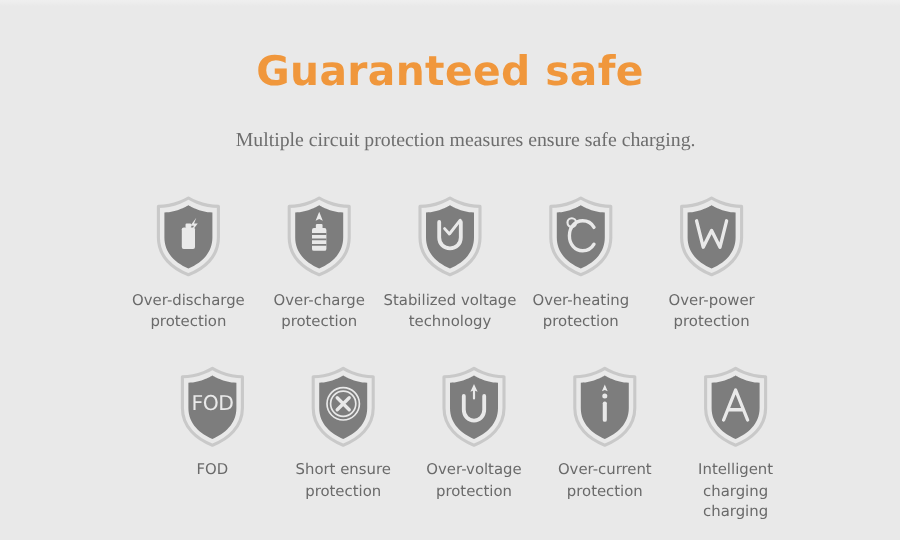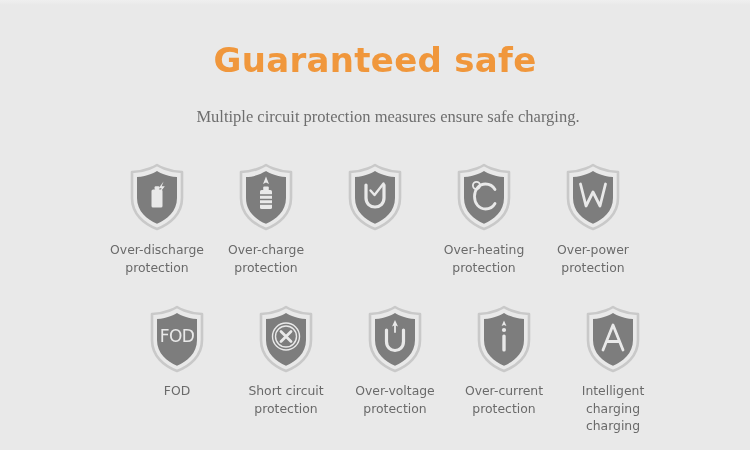--- a/index.html
+++ b/index.html
@@ -132,20 +132,24 @@
       <div class="shield-wrap">
         <svg viewBox="0 0 62 70" aria-hidden="true">
           <path d="M31 3 C31 3 20 10 6 10 L6 36 C6 52 18 62 31 67 C44 62 56 52 56 36 L56 10 C42 10 31 3 31 3 Z" fill="none" stroke="#c9c9c9" stroke-width="2.6" stroke-linejoin="round"></path>
           <path d="M31 9 C31 9 21.5 15 11 15 L11 36 C11 49.5 21 57.5 31 61.8 C41 57.5 51 49.5 51 36 L51 15 C40.5 15 31 9 31 9 Z" fill="#7d7d7d"></path>
 
           <path d="M22 23 L22 36 C22 41.5 26 45 31 45 C36 45 40 41.5 40 36 L40 23" fill="none" stroke="#e9e9e9" stroke-width="3.2" stroke-linecap="round"></path>
 
           <path d="M26.5 28.5 L30.5 33 L39.5 21.5" fill="none" stroke="#e9e9e9" stroke-width="2.4" stroke-linecap="round" stroke-linejoin="round"></path>
         </svg>
       </div>
+      <div class="feature-label">
+        <span>Stabilized voltage</span><br>
+        <span>technology</span>
+      </div>
     </div>
 
     <div class="feature">
       <div class="shield-wrap">
         <svg viewBox="0 0 62 70" aria-hidden="true">
           <path d="M31 3 C31 3 20 10 6 10 L6 36 C6 52 18 62 31 67 C44 62 56 52 56 36 L56 10 C42 10 31 3 31 3 Z" fill="none" stroke="#c9c9c9" stroke-width="2.6" stroke-linejoin="round"></path>
           <path d="M31 9 C31 9 21.5 15 11 15 L11 36 C11 49.5 21 57.5 31 61.8 C41 57.5 51 49.5 51 36 L51 15 C40.5 15 31 9 31 9 Z" fill="#7d7d7d"></path>
 
           <circle cx="23.5" cy="23.5" r="3.6" fill="none" stroke="#e9e9e9" stroke-width="1.8"></circle>
 
@@ -194,21 +198,21 @@
       <div class="shield-wrap">
         <svg viewBox="0 0 62 70" aria-hidden="true">
           <path d="M31 3 C31 3 20 10 6 10 L6 36 C6 52 18 62 31 67 C44 62 56 52 56 36 L56 10 C42 10 31 3 31 3 Z" fill="none" stroke="#c9c9c9" stroke-width="2.6" stroke-linejoin="round"></path>
           <path d="M31 9 C31 9 21.5 15 11 15 L11 36 C11 49.5 21 57.5 31 61.8 C41 57.5 51 49.5 51 36 L51 15 C40.5 15 31 9 31 9 Z" fill="#7d7d7d"></path>
           <circle cx="31" cy="32.5" r="13.5" fill="none" stroke="#e9e9e9" stroke-width="1.4"></circle>
           <circle cx="31" cy="32.5" r="10.5" fill="none" stroke="#e9e9e9" stroke-width="1.4"></circle>
           <path d="M26 27.5 L36 37.5 M36 27.5 L26 37.5" fill="none" stroke="#e9e9e9" stroke-width="2.8" stroke-linecap="round"></path>
         </svg>
       </div>
       <div class="feature-label">
-        <span>Short circuit</span><br>
+        <span>Short ensure</span><br>
         <span>protection</span>
       </div>
     </div>
 
     <div class="feature">
       <div class="shield-wrap">
         <svg viewBox="0 0 62 70" aria-hidden="true">
           <path d="M31 3 C31 3 20 10 6 10 L6 36 C6 52 18 62 31 67 C44 62 56 52 56 36 L56 10 C42 10 31 3 31 3 Z" fill="none" stroke="#c9c9c9" stroke-width="2.6" stroke-linejoin="round"></path>
           <path d="M31 9 C31 9 21.5 15 11 15 L11 36 C11 49.5 21 57.5 31 61.8 C41 57.5 51 49.5 51 36 L51 15 C40.5 15 31 9 31 9 Z" fill="#7d7d7d"></path>
 

